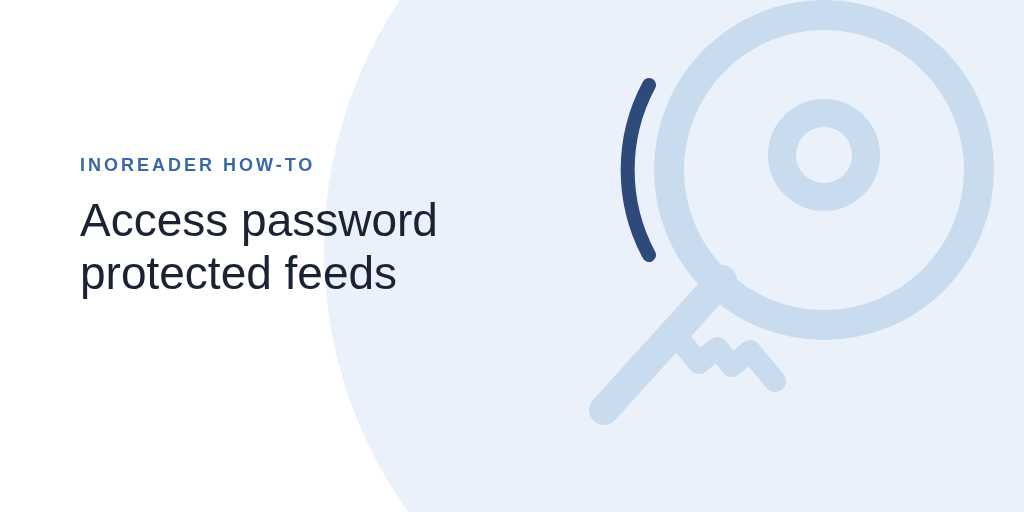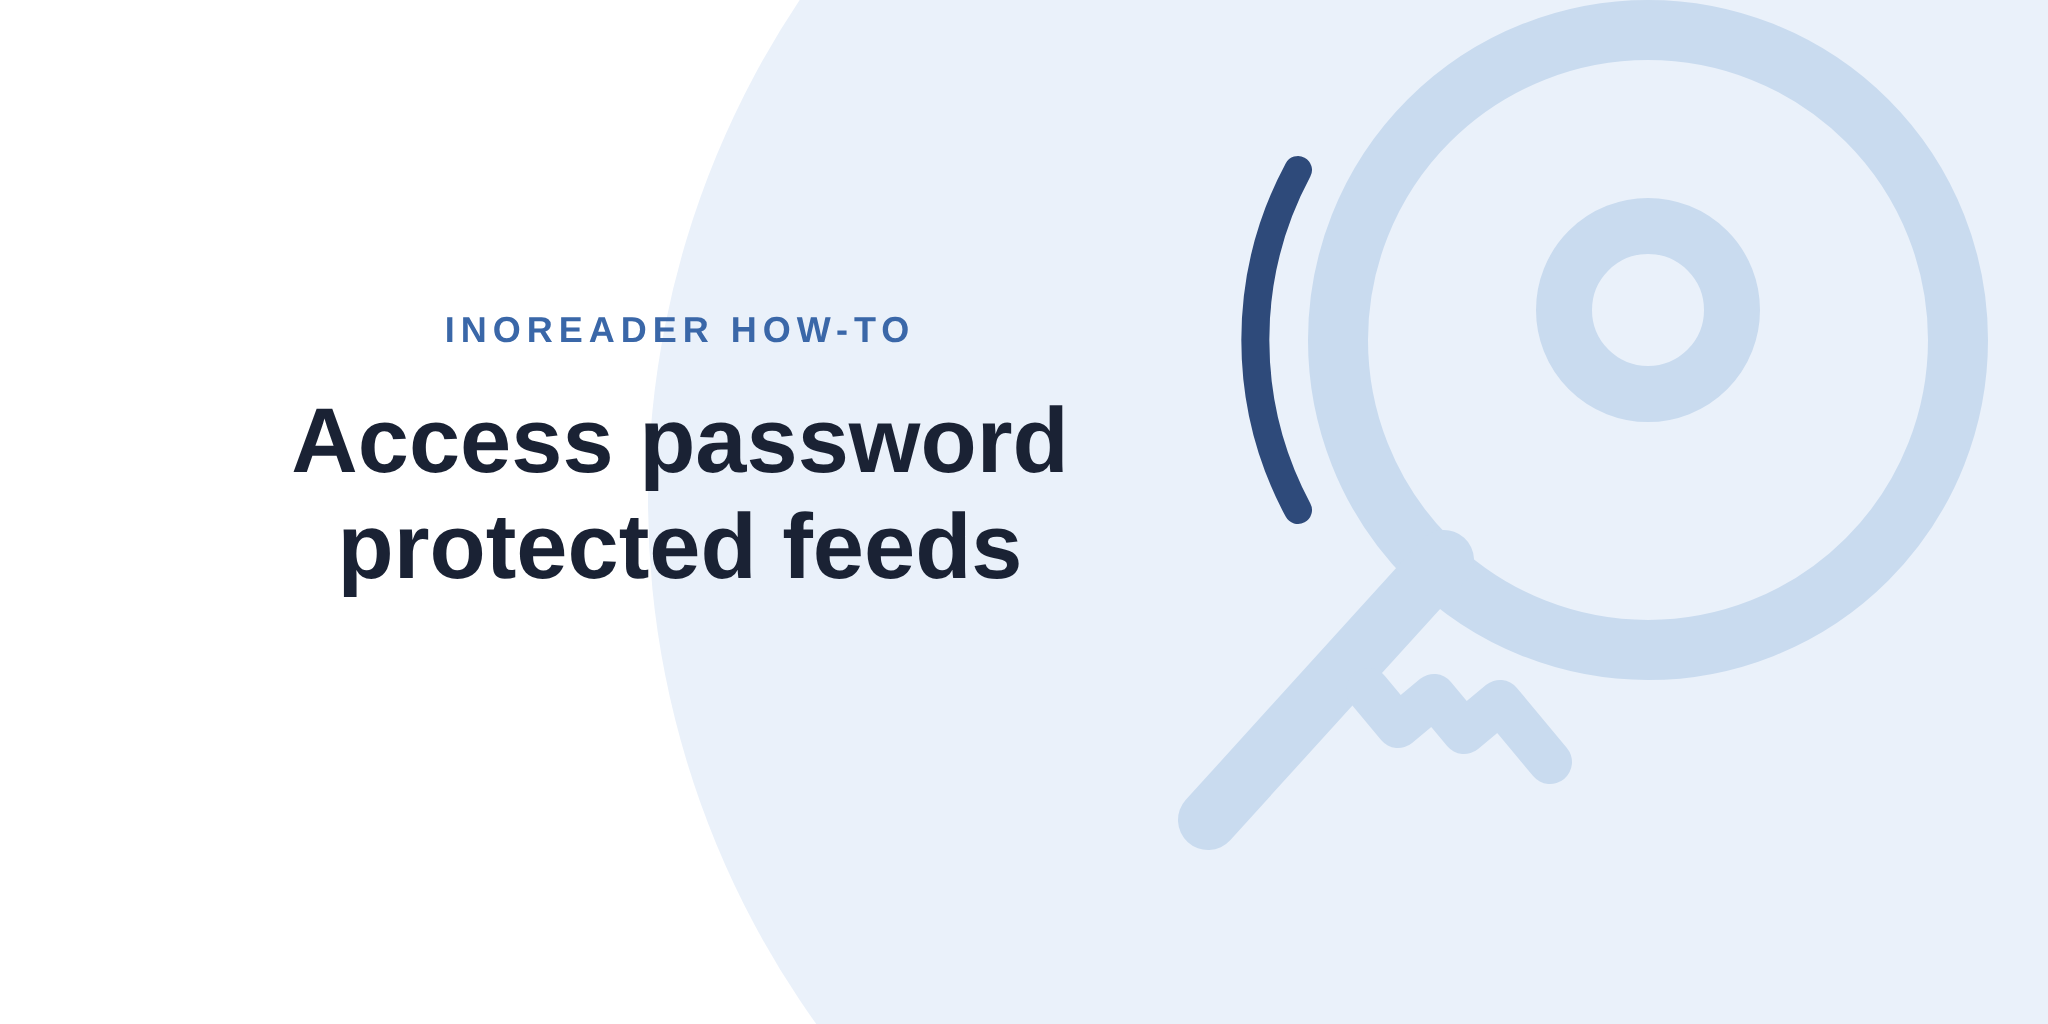--- a/index.html
+++ b/index.html
@@ -16,37 +16,36 @@
       top: -200px;
       right: -200px;
       width: 900px;
       height: 900px;
       background: #eaf1fa;
       border-radius: 50%;
       z-index: 0;
     }
     .content {
       position: absolute;
-      left: 90px;
+      left: 80px;
       top: 155px;
       z-index: 2;
       max-width: 500px;
-      text-align: center;
     }
     .eyebrow {
       font-size: 18px;
       font-weight: 600;
       letter-spacing: 3px;
       color: #3a67a8;
       text-transform: uppercase;
       margin-bottom: 18px;
     }
     .headline {
       font-size: 46px;
-      font-weight: 700;
+      font-weight: 400;
       color: #1a2234;
       line-height: 1.15;
     }
     .key-icon {
       position: absolute;
       top: -20px;
       right: -40px;
       z-index: 1;
     }
   </style>

